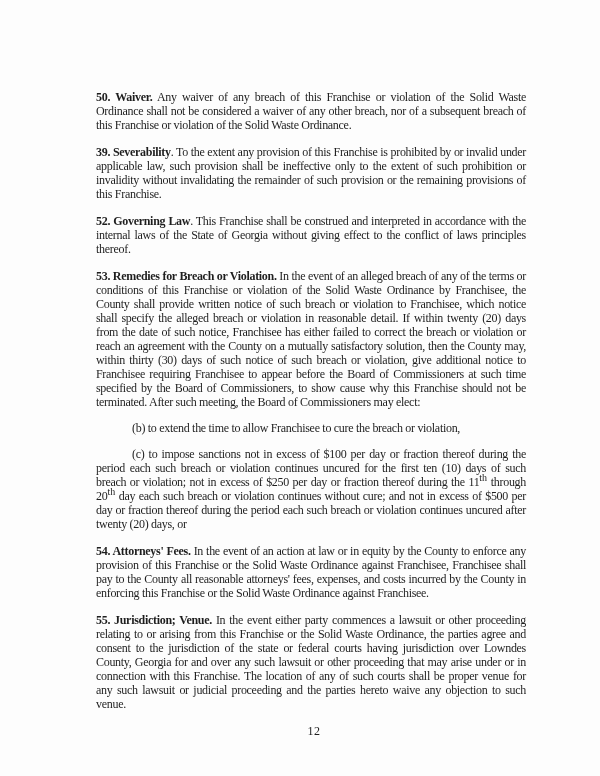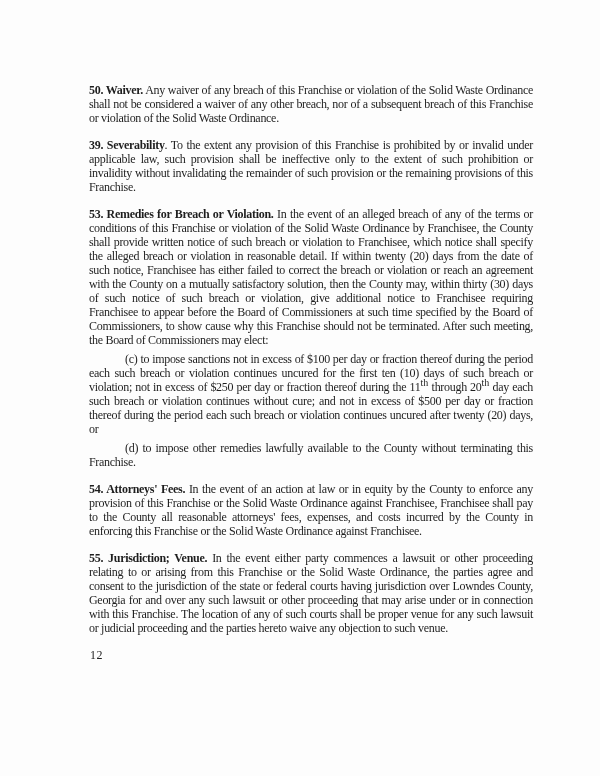--- a/index.html
+++ b/index.html
@@ -24,59 +24,63 @@
     font-family: "Liberation Serif", "DejaVu Serif", serif;
     font-size: 12px;
     line-height: 14px;
     letter-spacing: -0.3px;
     color: var(--text, #1e1e1e);
   }
   .section {
     margin: 0 0 13px 0;
   }
   .para {
-    margin: 5px;
+    margin: 12px;
     text-align: justify;
   }
   .para .hd {
     font-weight: bold;
   }
   .para.sub {
     text-indent: 36px;
   }
   sup {
     font-size: 10px;
     line-height: 0;
     vertical-align: super;
     letter-spacing: 0;
   }
   .page-number {
     margin-top: 5px;
+    text-align: center;
     text-indent: 6px;
     letter-spacing: 0.5px;
   }
 </style>
 </head>
 <body>
 
 <div class="page">
 
   <div class="section">
     <p class="para"><b class="hd">50. Waiver.</b><span> Any waiver of any breach of this Franchise or violation of the Solid Waste Ordinance shall not be considered a waiver of any other breach, nor of a subsequent breach of this Franchise or violation of the Solid Waste Ordinance.</span></p>
   </div>
 
   <div class="section">
     <p class="para"><b class="hd">39. Severability</b><span>. To the extent any provision of this Franchise is prohibited by or invalid under applicable law, such provision shall be ineffective only to the extent of such prohibition or invalidity without invalidating the remainder of such provision or the remaining provisions of this Franchise.</span></p>
   </div>
 
+  <div class="section">
+    <p class="para"><b class="hd">52. Governing Law</b><span>. This Franchise shall be construed and interpreted in accordance with the internal laws of the State of Georgia without giving effect to the conflict of laws principles thereof.</span></p>
+  </div>
 
   <div class="section">
     <p class="para"><b class="hd">53. Remedies for Breach or Violation.</b><span> In the event of an alleged breach of any of the terms or conditions of this Franchise or violation of the Solid Waste Ordinance by Franchisee, the County shall provide written notice of such breach or violation to Franchisee, which notice shall specify the alleged breach or violation in reasonable detail. If within twenty (20) days from the date of such notice, Franchisee has either failed to correct the breach or violation or reach an agreement with the County on a mutually satisfactory solution, then the County may, within thirty (30) days of such notice of such breach or violation, give additional notice to Franchisee requiring Franchisee to appear before the Board of Commissioners at such time specified by the Board of Commissioners, to show cause why this Franchise should not be terminated. After such meeting, the Board of Commissioners may elect:</span></p>
+    <p class="para sub">(b) to extend the time to allow Franchisee to cure the breach or violation,</p>
     <p class="para sub"><span>(c) to impose sanctions not in excess of $100 per day or fraction thereof during the period each such breach or violation continues uncured for the first ten (10) days of such breach or violation; not in excess of $250 per day or fraction thereof during the 11</span><sup>th</sup><span> through 20</span><sup>th</sup><span> day each such breach or violation continues without cure; and not in excess of $500 per day or fraction thereof during the period each such breach or violation continues uncured after twenty (20) days, or</span></p>
-    <p class="para sub">(d) to impose other remedies lawfully available to the County without terminating this Franchise.</p>
   </div>
 
   <div class="section">
     <p class="para"><b class="hd">54. Attorneys' Fees.</b><span> In the event of an action at law or in equity by the County to enforce any provision of this Franchise or the Solid Waste Ordinance against Franchisee, Franchisee shall pay to the County all reasonable attorneys' fees, expenses, and costs incurred by the County in enforcing this Franchise or the Solid Waste Ordinance against Franchisee.</span></p>
   </div>
 
   <div class="section">
     <p class="para"><b class="hd">55. Jurisdiction; Venue.</b><span> In the event either party commences a lawsuit or other proceeding relating to or arising from this Franchise or the Solid Waste Ordinance, the parties agree and consent to the jurisdiction of the state or federal courts having jurisdiction over Lowndes County, Georgia for and over any such lawsuit or other proceeding that may arise under or in connection with this Franchise. The location of any of such courts shall be proper venue for any such lawsuit or judicial proceeding and the parties hereto waive any objection to such venue.</span></p>
   </div>
 

